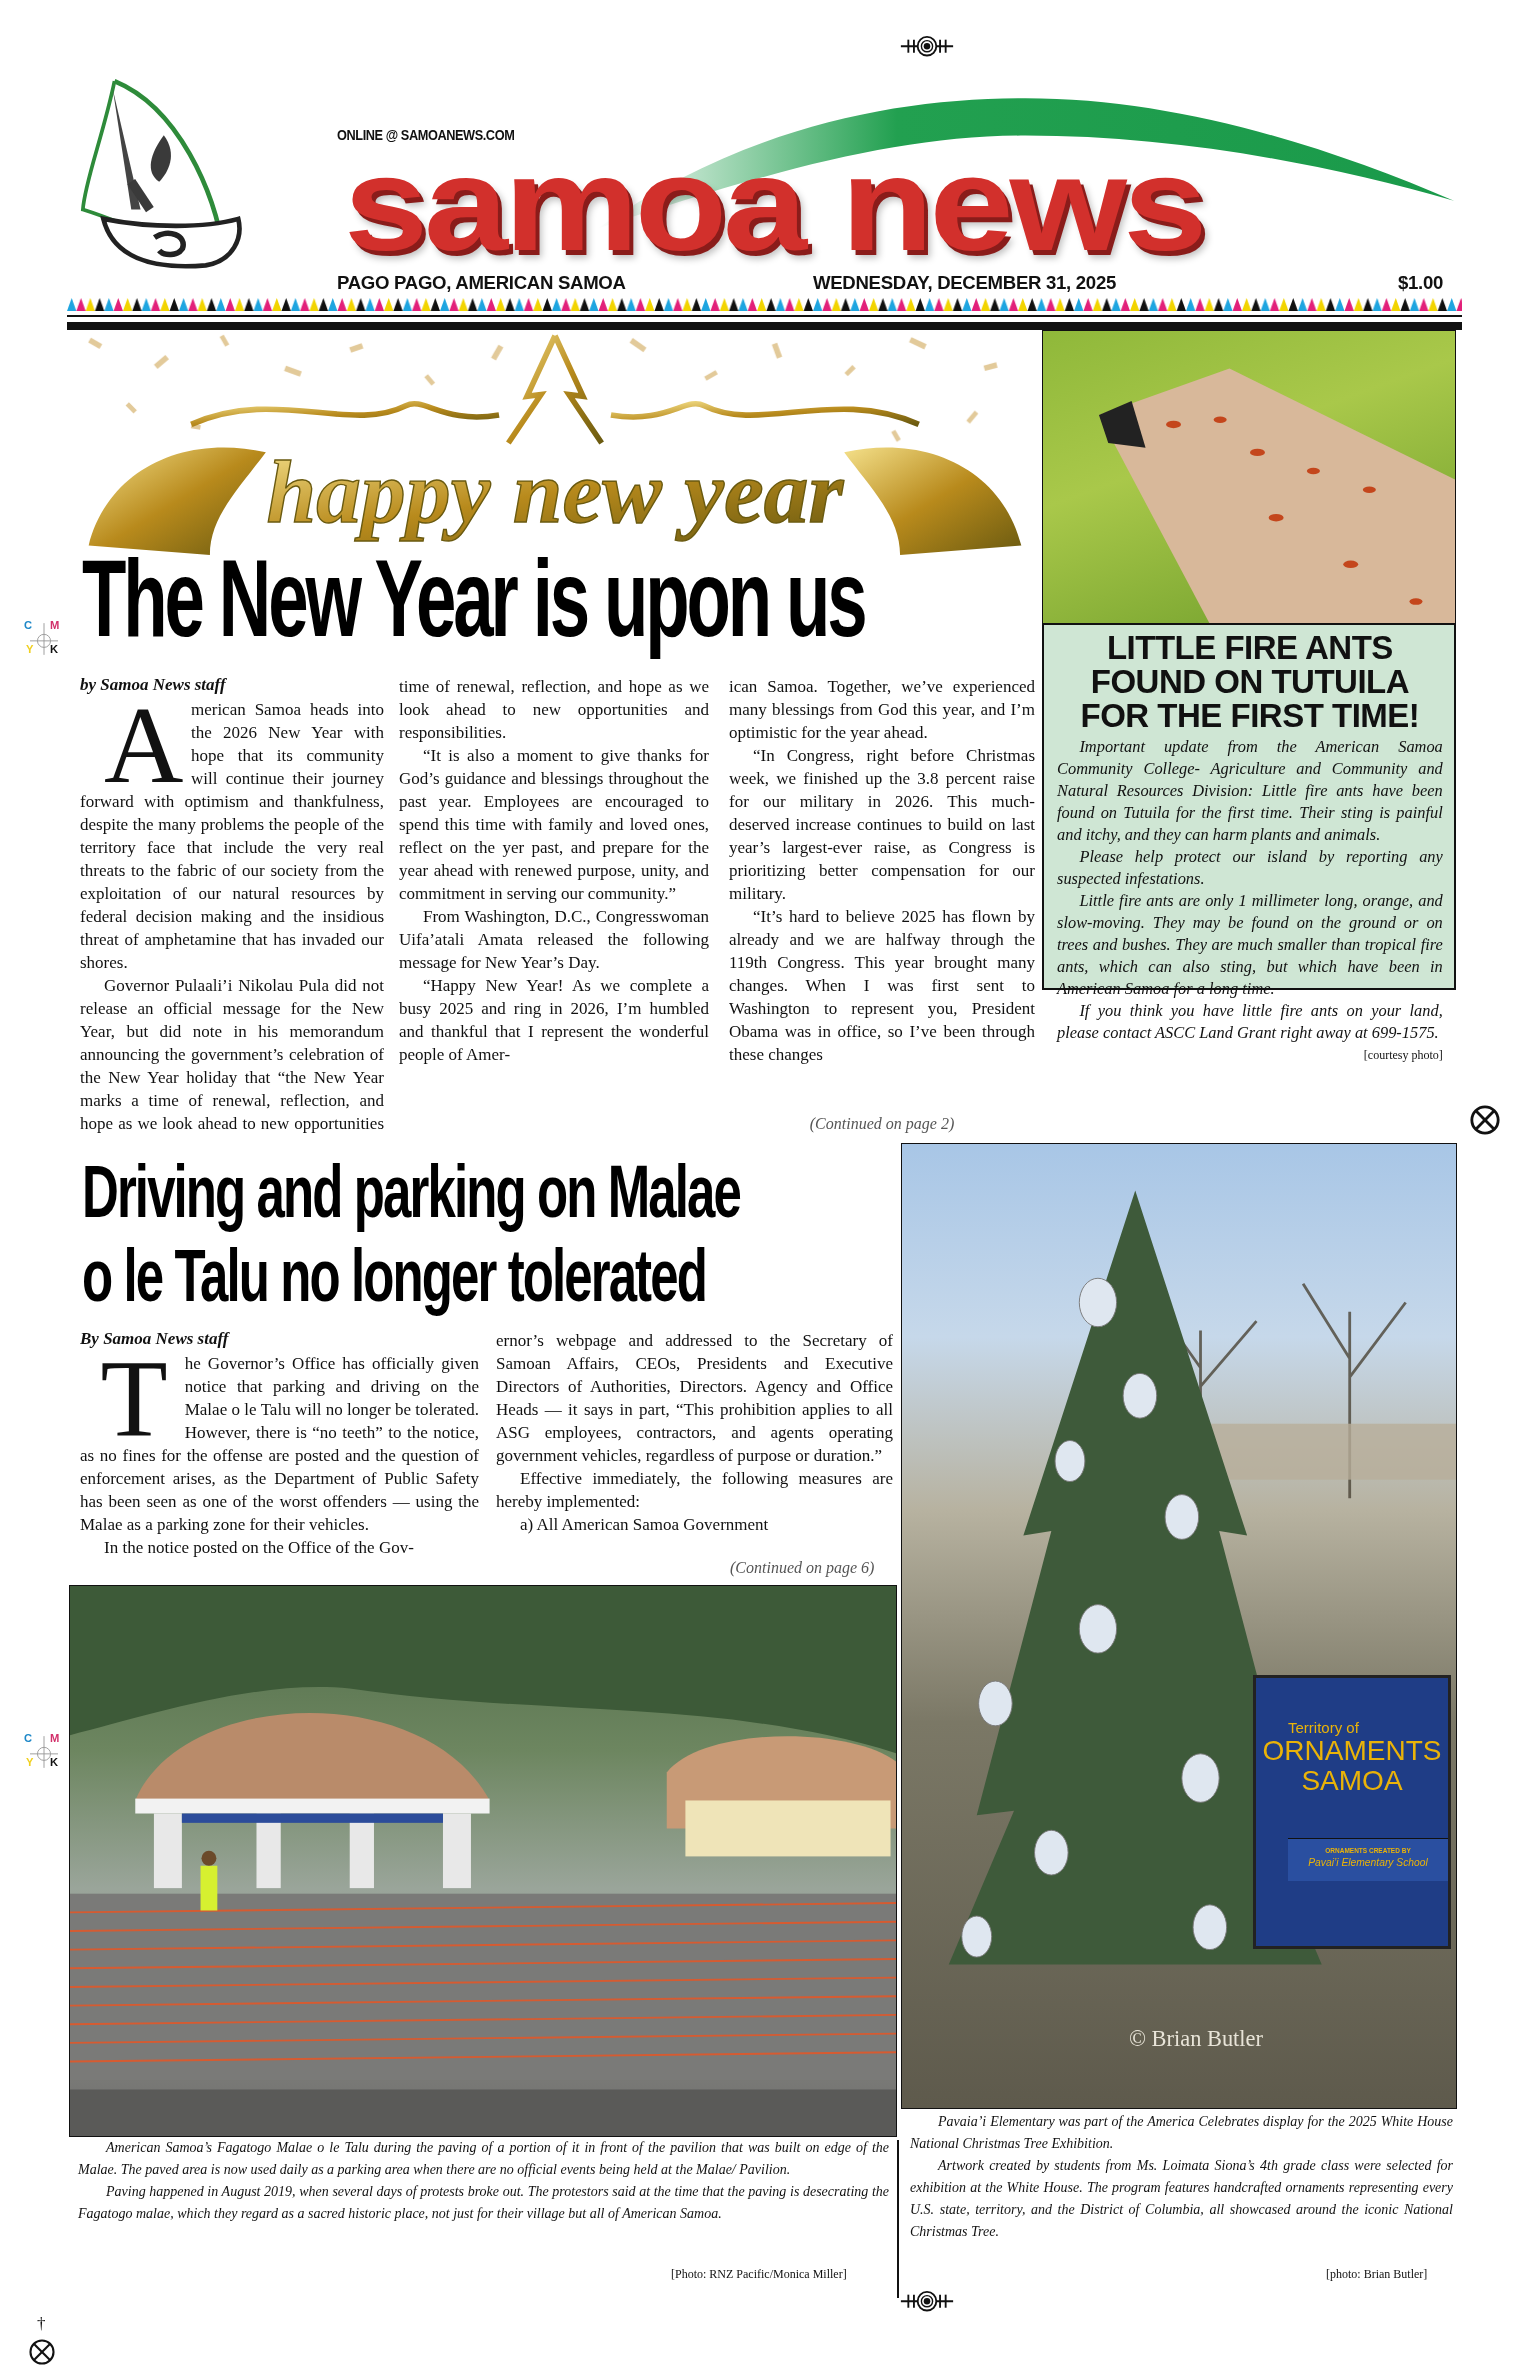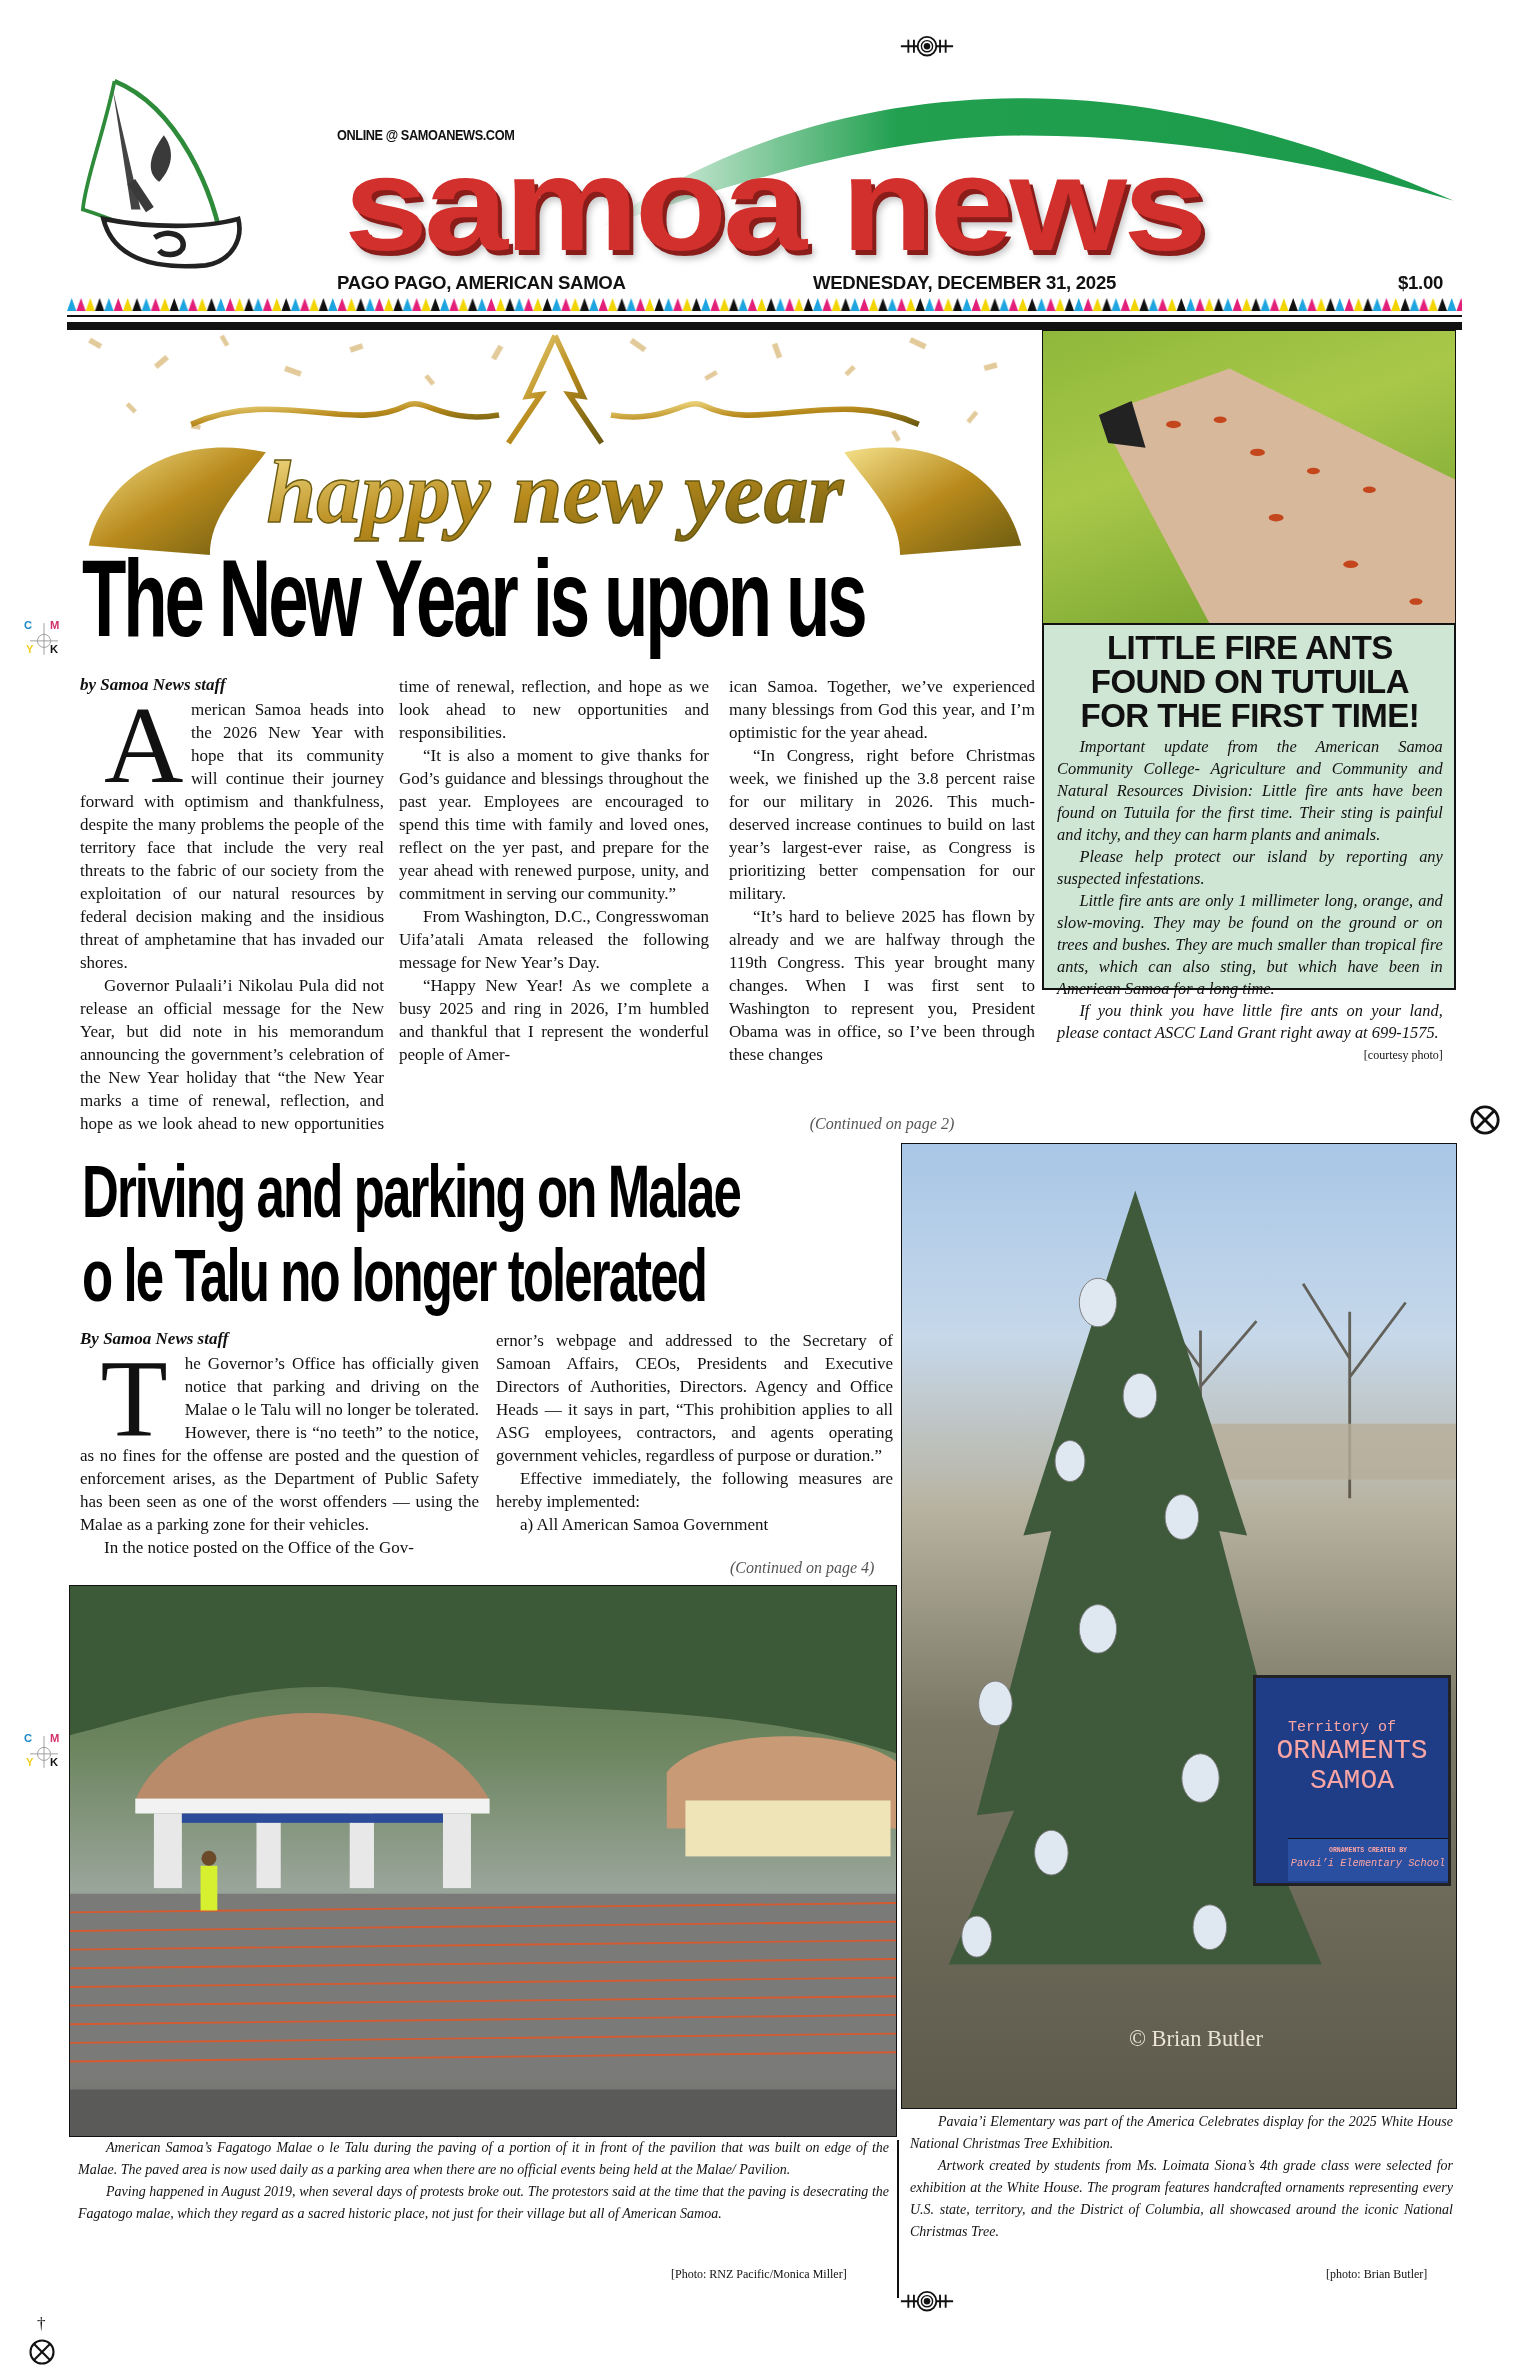--- a/index.html
+++ b/index.html
@@ -248,21 +248,21 @@
   <div class="byline">By Samoa News staff</div>
   <span class="dropcap-t">T</span>
   <p class="first">he Governor’s Office has officially given notice that parking and driving on the Malae o le Talu will no longer be tolerated. However, there is “no teeth” to the notice, as no fines for the offense are posted and the question of enforcement arises, as the Department of Public Safety has been seen as one of the worst offenders — using the Malae as a parking zone for their vehicles.</p>
   <p>In the notice posted on the Office of the Gov-</p>
 </div>
 <div class="abs col" style="left:496px;top:1329px;width:397px;height:229px;overflow:hidden;">
   <p class="first" style="text-indent:0">ernor’s webpage and addressed to the Secretary of Samoan Affairs, CEOs, Presidents and Executive Directors of Authorities, Directors. Agency and Office Heads — it says in part, “This prohibition applies to all ASG employees, contractors, and agents operating government vehicles, regardless of purpose or duration.”</p>
   <p>Effective immediately, the following measures are hereby implemented:</p>
   <p>a)   All American Samoa Government</p>
 </div>
-<div class="abs cont" style="left:496px;top:1559px;width:397px;text-align:right;padding-right:18.6px;">(Continued on page 4)</div>
+<div class="abs cont" style="left:496px;top:1559px;width:397px;text-align:right;padding-right:18.6px;">(Continued on page 6)</div>
 
 <div class="abs photo" style="left:69px;top:1585px;width:828px;height:552px;background:linear-gradient(180deg,#4f6b48 0%,#6d8660 30%,#9aa59a 55%,#8a8a86 75%,#6d6d6b 100%);">
   <svg width="828" height="552" viewBox="0 0 888 592">
     <path d="M0 0 L888 0 L888 180 C700 120 500 140 300 110 C200 100 80 140 0 160 Z" fill="#3d5a38"></path>
     <path d="M70 230 C120 110 380 100 450 230 Z" fill="#b98b6a"></path>
     <rect x="70" y="228" width="380" height="16" fill="#f2f2f2"></rect>
     <rect x="90" y="244" width="30" height="80" fill="#e8e8e8"></rect>
     <rect x="200" y="244" width="26" height="80" fill="#e8e8e8"></rect>
     <rect x="300" y="244" width="26" height="80" fill="#e8e8e8"></rect>
     <rect x="400" y="244" width="30" height="80" fill="#e8e8e8"></rect>
@@ -306,21 +306,21 @@
       <ellipse cx="180" cy="340" rx="16" ry="22"></ellipse>
       <ellipse cx="300" cy="400" rx="18" ry="24"></ellipse>
       <ellipse cx="210" cy="520" rx="20" ry="26"></ellipse>
       <ellipse cx="100" cy="600" rx="18" ry="24"></ellipse>
       <ellipse cx="320" cy="680" rx="20" ry="26"></ellipse>
       <ellipse cx="160" cy="760" rx="18" ry="24"></ellipse>
       <ellipse cx="80" cy="850" rx="16" ry="22"></ellipse>
       <ellipse cx="330" cy="840" rx="18" ry="24"></ellipse>
     </g>
   </svg>
-  <div style="position:absolute;left:351px;top:531px;width:198px;height:211px;background:#1f3d86;border:3.7px solid #222;color:#fca5a5;font-family:Liberation Mono, monospace;text-align:center;">
+  <div style="position:absolute;left:351px;top:531px;width:198px;height:274px;background:#1f3d86;border:3.7px solid #222;color:#eab308;font-family:Liberation Sans, sans-serif;text-align:center;">
     <div style="margin-top:41px;font-size:15px;text-align:left;padding-left:32px;">Territory of</div>
     <div style="font-size:28px;line-height:30px;">ORNAMENTS</div>
     <div style="font-size:28px;line-height:30px;">SAMOA</div>
     <div style="position:absolute;left:0;right:0;top:160px;height:43px;background:#2a4fa0;border-top:1.9px solid #111;margin-left:32px;">
       <div style="font-size:6.5px;margin-top:7.5px;font-weight:bold;">ORNAMENTS CREATED BY</div>
       <div style="font-size:10.3px;margin-top:3.7px;font-style:italic;">Pavai’i Elementary School</div>
     </div>
   </div>
   <div style="position:absolute;left:227px;top:882px;color:#e8e4d8;font-size:22.4px;">© Brian Butler</div>
 </div>

